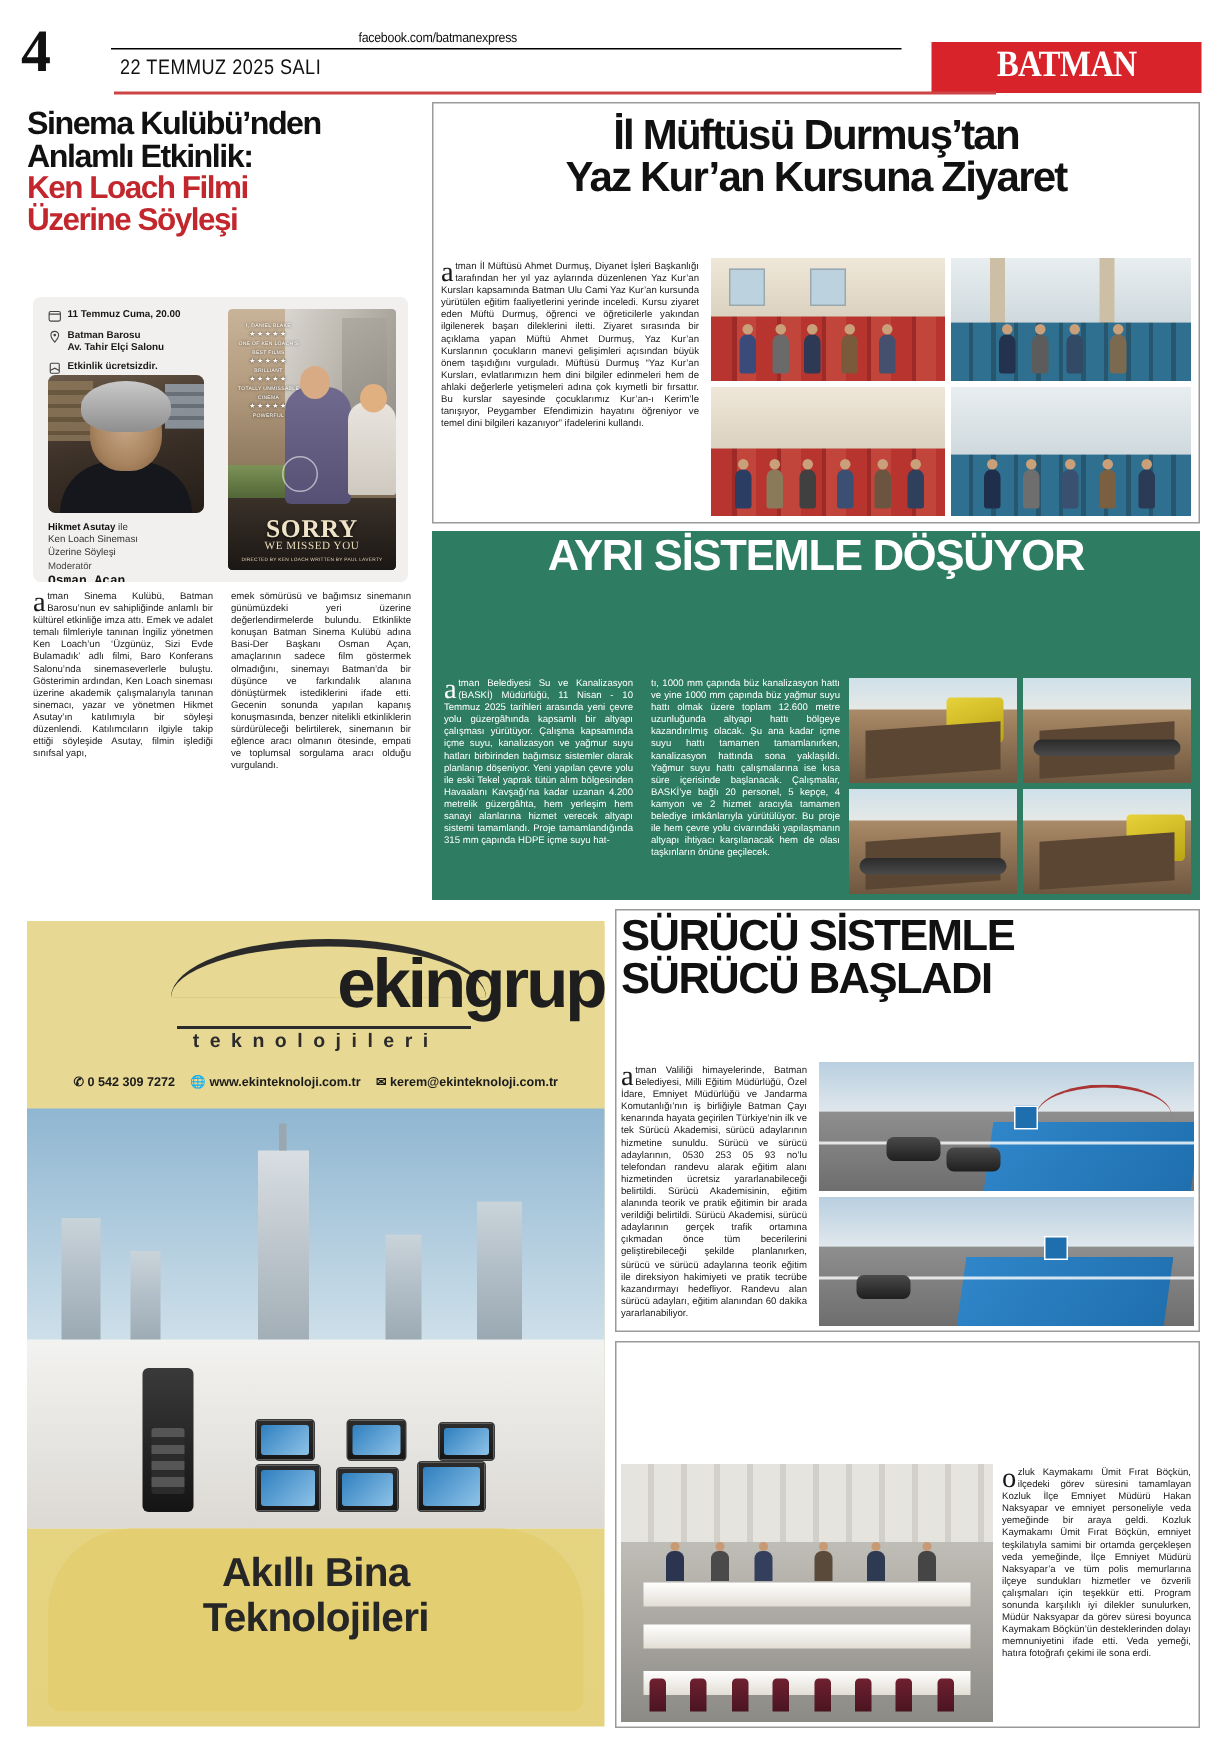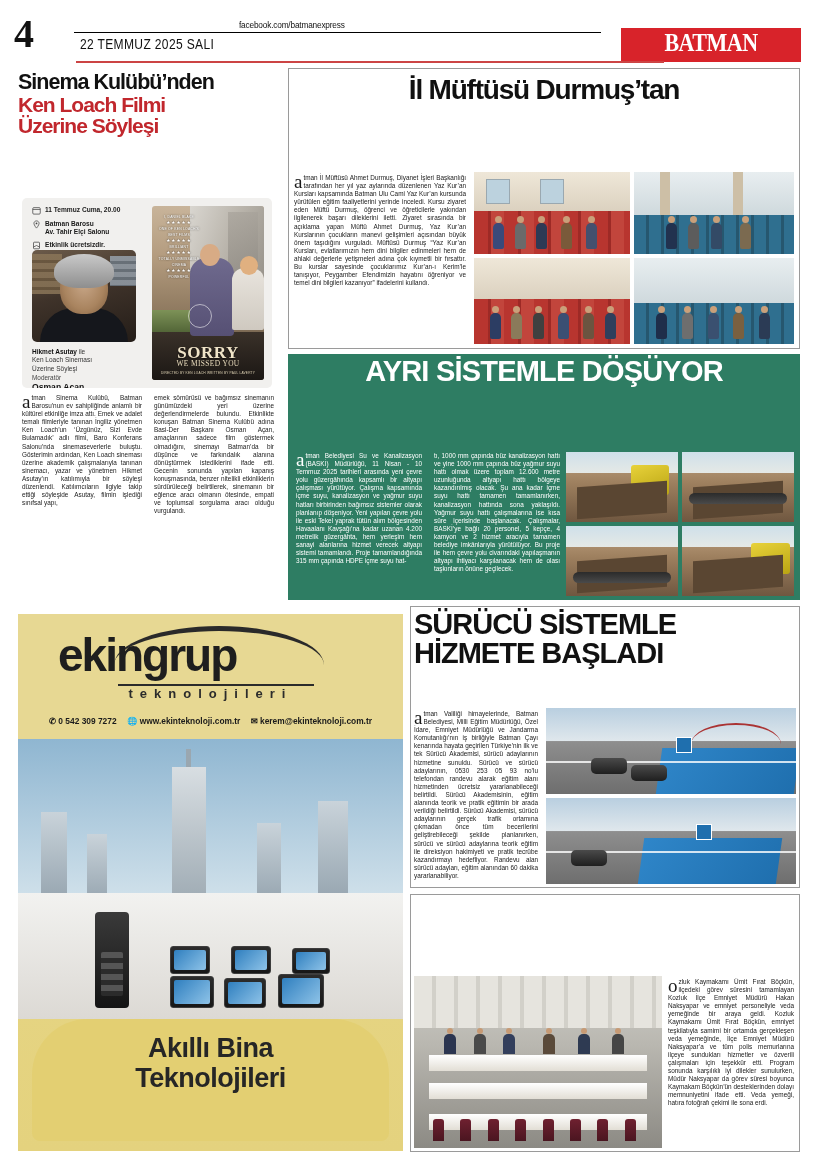--- a/index.html
+++ b/index.html
@@ -124,21 +124,21 @@
     opacity: .85;
   }
   .portrait .shelf2 {
     position: absolute; right: 0; top: 6px; width: 26px; height: 30px;
     background: repeating-linear-gradient(180deg,#9aa6b2 0 5px,#6f7c88 5px 8px);
     opacity: .8;
   }
   .cap-block { position: absolute; left: 10px; top: 150px; width: 115px; font-size: 6.5px; line-height: 8.4px; color: #333; }
   .cap-block .b { font-weight: bold; color: #111; }
   .cap-mod { position: absolute; left: 10px; top: 176px; font-size: 6.4px; color: #444; }
-  .cap-mod .nm { display:block; font-size: 8.6px; font-weight: bold; color: #111; margin-top: 1px; }
+  .cap-mod .nm { display:block; font-size: 8.6px; font-weight: bold; color: #111; margin-top: 1px; font-family: Liberation Mono, monospace; }
 
   .poster {
     position: absolute; right: 8px; top: 8px; width: 112px; height: 174px;
     border-radius: 3px; overflow: hidden;
     background: linear-gradient(180deg,#c8b49a 0%,#b39b7e 30%,#8f7a60 60%,#55473a 100%);
   }
   .poster .van {
     position: absolute; right: 0; top: 0; width: 74px; height: 118px;
     background: linear-gradient(110deg,#d9d6d0 0%,#b9b4ab 45%,#8d8880 100%);
   }
@@ -250,21 +250,21 @@
   .dig-soil { position:absolute; inset:0; background: linear-gradient(180deg,#c2a583 0%,#9d7f5e 45%,#6f5740 100%); }
   .dig-trench { position:absolute; left:10%; top:45%; width:80%; height:45%; background:#5a4632; transform: skewY(-4deg); }
   .dig-pipe { position:absolute; left:6%; top:58%; width:88%; height:11px; border-radius:6px; background: linear-gradient(180deg,#2b2b2b,#4a4a4a); }
   .dig-sky { position:absolute; left:0; right:0; top:0; height:30%; background: linear-gradient(180deg,#cfe0ea,#e5e9e6); }
   .dig-mach { position:absolute; right:8%; top:18%; width:34%; height:44%; background: linear-gradient(160deg,#e8d23a,#b9a413); border-radius:3px; }
 
   
   #ekin-ad { left: 18px; top: 614px; width: 385px; height: 537px;
     background: linear-gradient(180deg,#e8d98a 0%,#e4d27e 100%); }
   .ekin-top { position:absolute; left:0; right:0; top:0; height:125px; background:#e7d893; border-radius: 4px 4px 0 0; }
-  .ekin-logo { position:absolute; left:0; right:0; top:18px; text-align:left;padding-left:40px; }
+  .ekin-logo { position:absolute; left:0; right:0; top:18px; text-align:right;padding-left:40px; }
   .ekin-logo .wordmark { font-size: 46px; font-weight: bold; font-family: "Liberation Sans", sans-serif; letter-spacing: -2px; color:#1e1e1e; line-height: 46px; }
   .ekin-swoosh { position:absolute; left:96px; top:12px; width:210px; height:34px;
     border-top: 5px solid #2a2a2a; border-radius: 50%/100% 100% 0 0; }
   .ekin-sub { position:absolute; left:0; right:0; top:72px; text-align:center;
     font-size: 13px; letter-spacing: 7px; color:#2b2b2b; font-weight: 600; }
   .ekin-underline { position:absolute; left:100px; top:70px; width:196px; height:2px; background:#2b2b2b; }
   .ekin-contact { position:absolute; left:0; right:0; top:102px; text-align:center; font-size: 8.4px; color:#1b1b1b; font-weight: bold; }
   .ekin-contact span.sep { display:inline-block; width:8px; }
 
   .ekin-photo { position:absolute; left:0; right:0; top:125px; height:280px; overflow:hidden;
@@ -337,20 +337,21 @@
       <div class="mast-date">22 TEMMUZ 2025 SALI</div>
       <div class="brand">
         <span>BATMAN EXPRESS</span>
       </div>
       <div class="rule-bot"></div>
     </div>
   </div>
 
   <div class="box hl-black" id="cinema-headline">
     <span class="l">Sinema Kulübü’nden</span>
+    <span class="l">Anlamlı Etkinlik:</span>
     <span class="l red hl-red">Ken Loach Filmi</span>
     <span class="l red hl-red">Üzerine Söyleşi</span>
   </div>
 
   <div class="box" id="cinema-card">
     <div class="card-meta">
       <div class="meta-row">
         <span class="ico">
           <svg width="9" height="9" viewBox="0 0 12 12">
               <rect x="1" y="2.2" width="10" height="8.6" rx="1.4" fill="none" stroke="#444" stroke-width="1"></rect>
@@ -428,20 +429,21 @@
   </div>
 
   <div class="box" id="cinema-body">
     <div class="c c1 body-col dropcap">atman Sinema Kulübü, Batman Barosu’nun ev sahipliğinde anlamlı bir kültürel etkinliğe imza attı. Emek ve adalet temalı filmleriyle tanınan İngiliz yönetmen Ken Loach’un ‘Üzgünüz, Sizi Evde Bulamadık’ adlı filmi, Baro Konferans Salonu’nda sinemaseverlerle buluştu. Gösterimin ardından, Ken Loach sineması üzerine akademik çalışmalarıyla tanınan sinemacı, yazar ve yönetmen Hikmet Asutay’ın katılımıyla bir söyleşi düzenlendi. Katılımcıların ilgiyle takip ettiği söyleşide Asutay, filmin işlediği sınıfsal yapı,</div>
     <div class="c c2 body-col">emek sömürüsü ve bağımsız sinemanın günümüzdeki yeri üzerine değerlendirmelerde bulundu. Etkinlikte konuşan Batman Sinema Kulübü adına Basi-Der Başkanı Osman Açan, amaçlarının sadece film göstermek olmadığını, sinemayı Batman’da bir düşünce ve farkındalık alanına dönüştürmek istediklerini ifade etti. Gecenin sonunda yapılan kapanış konuşmasında, benzer nitelikli etkinliklerin sürdürüleceği belirtilerek, sinemanın bir eğlence aracı olmanın ötesinde, empati ve toplumsal sorgulama aracı olduğu vurgulandı.</div>
   </div>
 
   <div class="box hairline" id="muftu-box"></div>
   <div class="box hl-black" id="muftu-headline">
     <span class="l">İl Müftüsü Durmuş’tan</span>
+    <span class="l">Yaz Kur’an Kursuna Ziyaret</span>
   </div>
   <div class="box body-col dropcap" id="muftu-body">atman İl Müftüsü Ahmet Durmuş, Diyanet İşleri Başkanlığı tarafından her yıl yaz aylarında düzenlenen Yaz Kur’an Kursları kapsamında Batman Ulu Cami Yaz Kur’an kursunda yürütülen eğitim faaliyetlerini yerinde inceledi. Kursu ziyaret eden Müftü Durmuş, öğrenci ve öğreticilerle yakından ilgilenerek başarı dileklerini iletti. Ziyaret sırasında bir açıklama yapan Müftü Ahmet Durmuş, Yaz Kur’an Kurslarının çocukların manevi gelişimleri açısından büyük önem taşıdığını vurguladı. Müftüsü Durmuş “Yaz Kur’an Kursları, evlatlarımızın hem dini bilgiler edinmeleri hem de ahlaki değerlerle yetişmeleri adına çok kıymetli bir fırsattır. Bu kurslar sayesinde çocuklarımız Kur’an-ı Kerim’le tanışıyor, Peygamber Efendimizin hayatını öğreniyor ve temel dini bilgileri kazanıyor” ifadelerini kullandı.</div>
   <div class="box" id="muftu-photos">
     <div class="ph ph-a">
       <div class="scene">
         <div class="sc-wall"></div>
         <div class="sc-win" style="left:8%"></div>
         <div class="sc-win" style="left:42%"></div>
         <div class="sc-carpet"></div>
         <div class="kid" style="left:12%;background:#3a4a7a"></div>
@@ -576,21 +578,21 @@
       <div class="ekin-arc">
         <div class="ekin-h1">Akıllı Bina</div>
         <div class="ekin-h2">Teknolojileri</div>
       </div>
     </div>
   </div>
 
   <div class="box hairline" id="surucu-box"></div>
   <div class="box hl-black" id="surucu-headline">
     <span class="l">SÜRÜCÜ SİSTEMLE</span>
-    <span class="l">HİZMETE BAŞLADI</span>
+    <span class="l">SÜRÜCÜ BAŞLADI</span>
   </div>
   <div class="box body-col dropcap" id="surucu-body">atman Valiliği himayelerinde, Batman Belediyesi, Milli Eğitim Müdürlüğü, Özel İdare, Emniyet Müdürlüğü ve Jandarma Komutanlığı’nın iş birliğiyle Batman Çayı kenarında hayata geçirilen Türkiye’nin ilk ve tek Sürücü Akademisi, sürücü adaylarının hizmetine sunuldu. Sürücü ve sürücü adaylarının, 0530 253 05 93 no’lu telefondan randevu alarak eğitim alanı hizmetinden ücretsiz yararlanabileceği belirtildi. Sürücü Akademisinin, eğitim alanında teorik ve pratik eğitimin bir arada verildiği belirtildi. Sürücü Akademisi, sürücü adaylarının gerçek trafik ortamına çıkmadan önce tüm becerilerini geliştirebileceği şekilde planlanırken, sürücü ve sürücü adaylarına teorik eğitim ile direksiyon hakimiyeti ve pratik tecrübe kazandırmayı hedefliyor. Randevu alan sürücü adayları, eğitim alanından 60 dakika yararlanabiliyor.</div>
   <div class="box" id="surucu-photos">
     <div class="sp sp-a">
       <div class="road-sc"></div>
       <div class="bridge"></div>
       <div class="road-blue"></div>
       <div class="road-line"></div>
       <div class="car" style="left:18%;top:58%"></div>
       <div class="car" style="left:34%;top:66%"></div>

